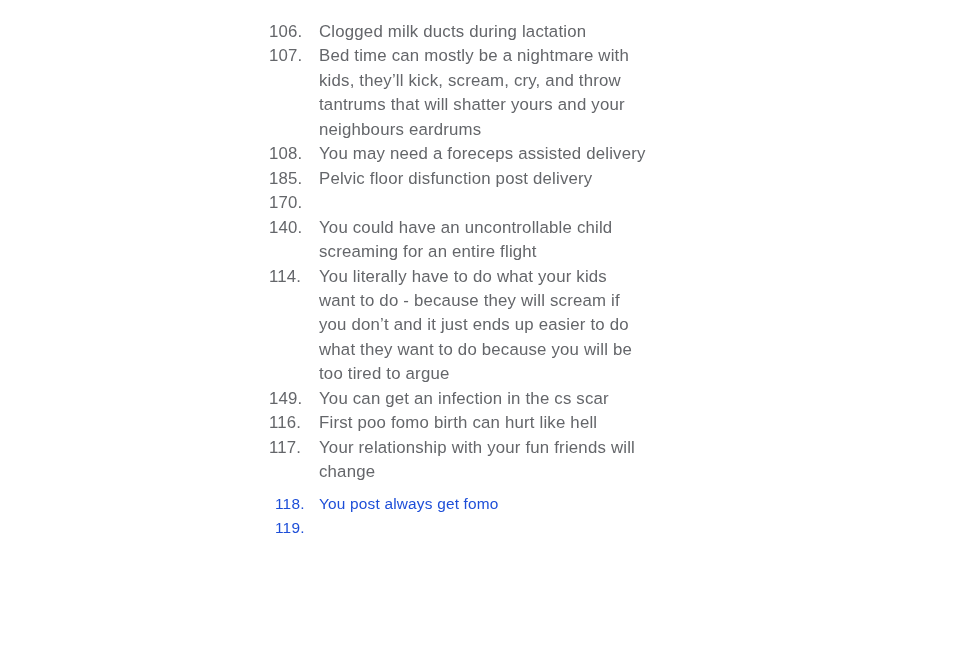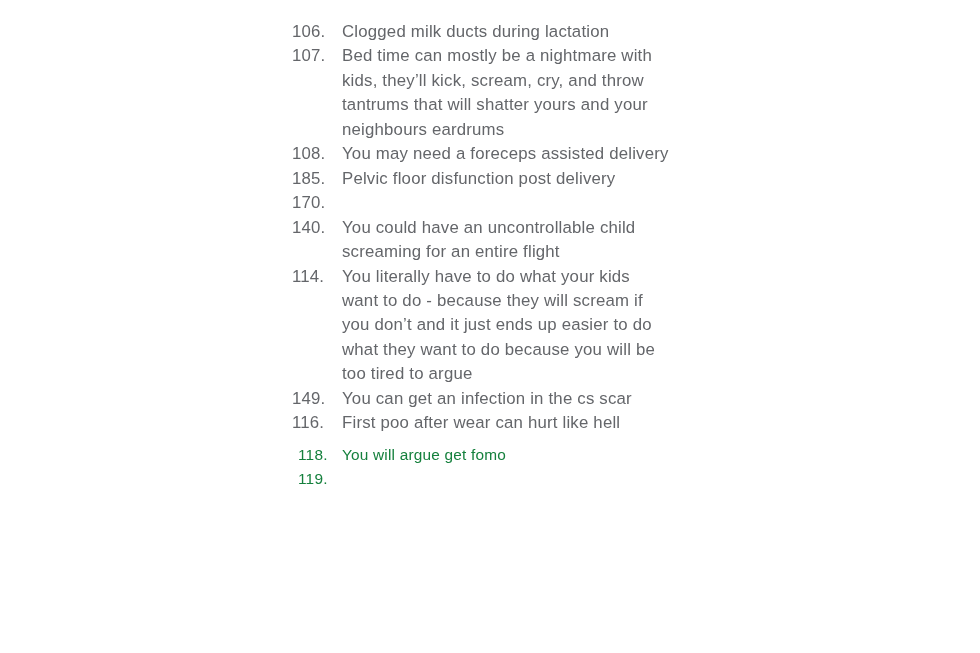--- a/index.html
+++ b/index.html
@@ -14,21 +14,21 @@
     overflow: hidden;
     font-family: "Liberation Sans", "DejaVu Sans", sans-serif;
   }
   .page {
     position: absolute;
     inset: 0;
     background: #ffffff;
   }
   .numbered-list {
     position: absolute;
-    left: 292px;
+    left: 269px;
     top: 20px;
     color: #64666a;
     filter: blur(0.35px);
   }
   .list-item {
     display: flex;
     align-items: flex-start;
     font-size: 16.8px;
     line-height: 24.45px;
     letter-spacing: 0.2px;
@@ -37,21 +37,21 @@
   .list-item .num {
     flex: 0 0 50px;
     width: 50px;
   }
   .list-item .txt {
     width: 358px;
   }
   
   .list-item.secondary {
     font-size: 15.4px;
-    color: #15803d;
+    color: #1d4ed8;
     padding-left: 6px;
     filter: blur(0.25px);
   }
   .list-item.secondary .num {
     flex-basis: 44px;
     width: 44px;
   }
   .list-item:not(.secondary) + .list-item.secondary {
     margin-top: 7px;
   }
@@ -87,24 +87,28 @@
       <div class="list-item">
         <span class="num">114.</span>
         <div class="txt">You literally have to do what your kids<br>want to do - because they will scream if<br>you don’t and it just ends up easier to do<br>what they want to do because you will be<br>too tired to argue</div>
       </div>
       <div class="list-item">
         <span class="num">149.</span>
         <div class="txt">You can get an infection in the cs scar</div>
       </div>
       <div class="list-item">
         <span class="num">116.</span>
-        <div class="txt">First poo after wear can hurt like hell</div>
+        <div class="txt">First poo fomo birth can hurt like hell</div>
+      </div>
+      <div class="list-item">
+        <span class="num">117.</span>
+        <div class="txt">Your relationship with your fun friends will<br>change</div>
       </div>
       <div class="list-item secondary">
         <span class="num">118.</span>
-        <div class="txt">You will argue get fomo</div>
+        <div class="txt">You post always get fomo</div>
       </div>
       <div class="list-item secondary">
         <span class="num">119.</span>
         <div class="txt"></div>
       </div>
     </div>
 </div>
 
 </body></html>

